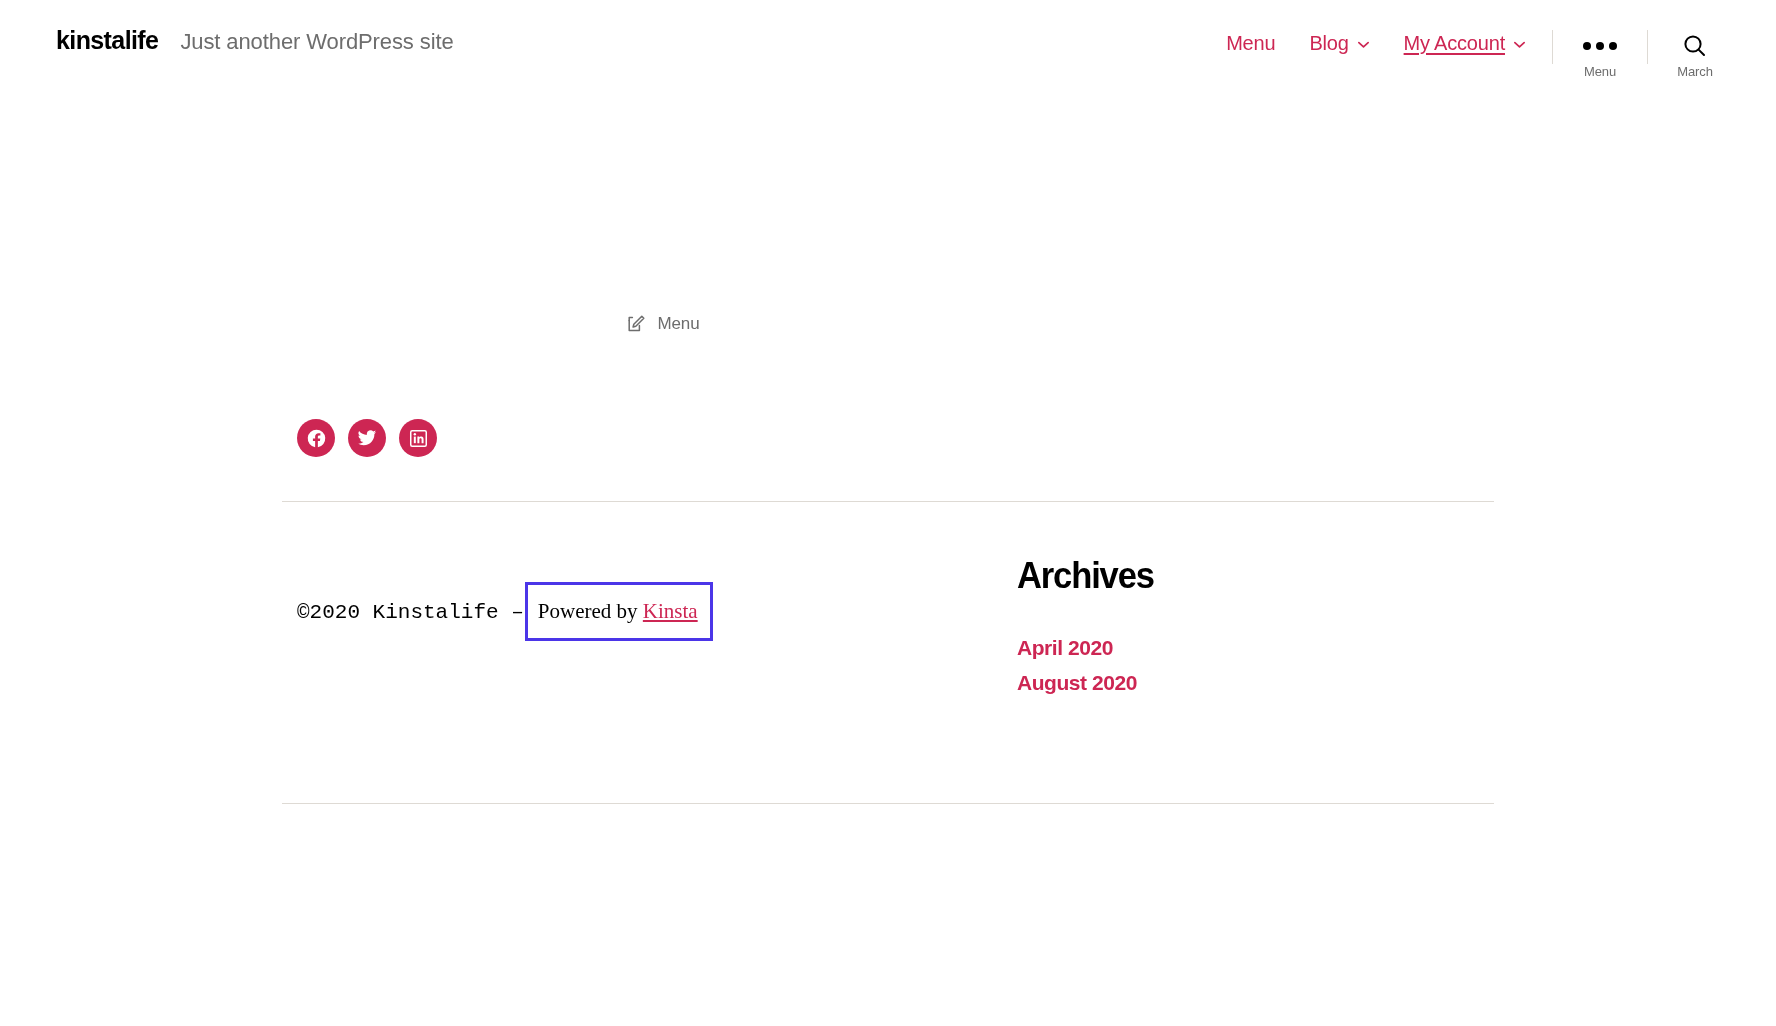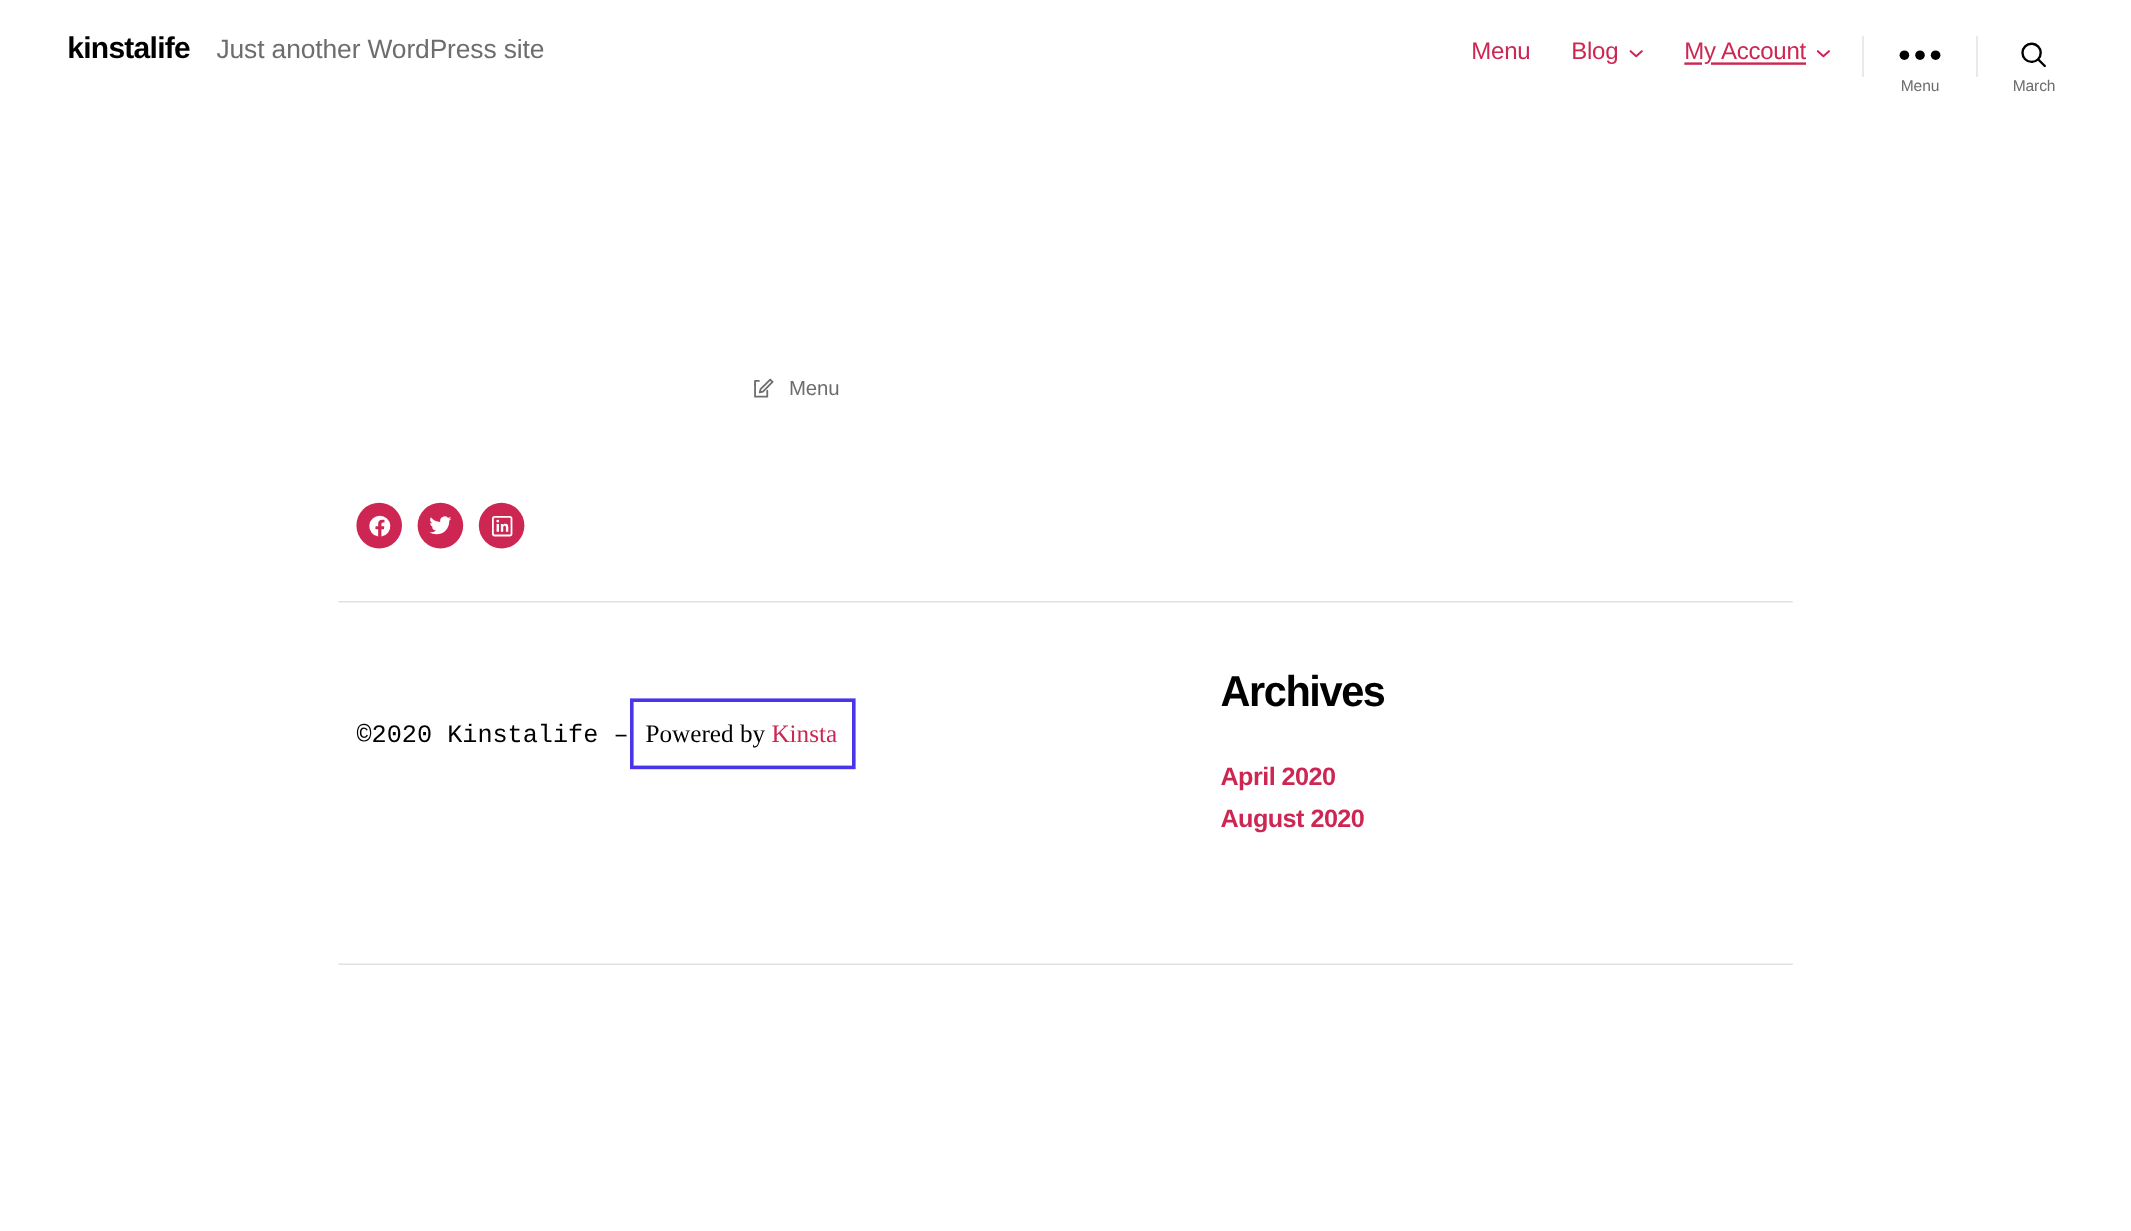--- a/index.html
+++ b/index.html
@@ -165,20 +165,21 @@
     border: 3px solid #4b35e8;
     padding: 16px 12px 16px 10px;
     margin-left: 1px;
     line-height: 1;
     vertical-align: middle;
     position: relative;
     top: -2px;
   }
   .kinsta-link {
     color: #cd2653;
+    text-decoration: underline;
     text-underline-offset: 2px;
     cursor: pointer;
   }
 
   .widget-col { padding-left: 88px; }
   .widget-title {
     font-size: 36px;
     font-weight: 700;
     letter-spacing: -1.2px;
     color: #000;

